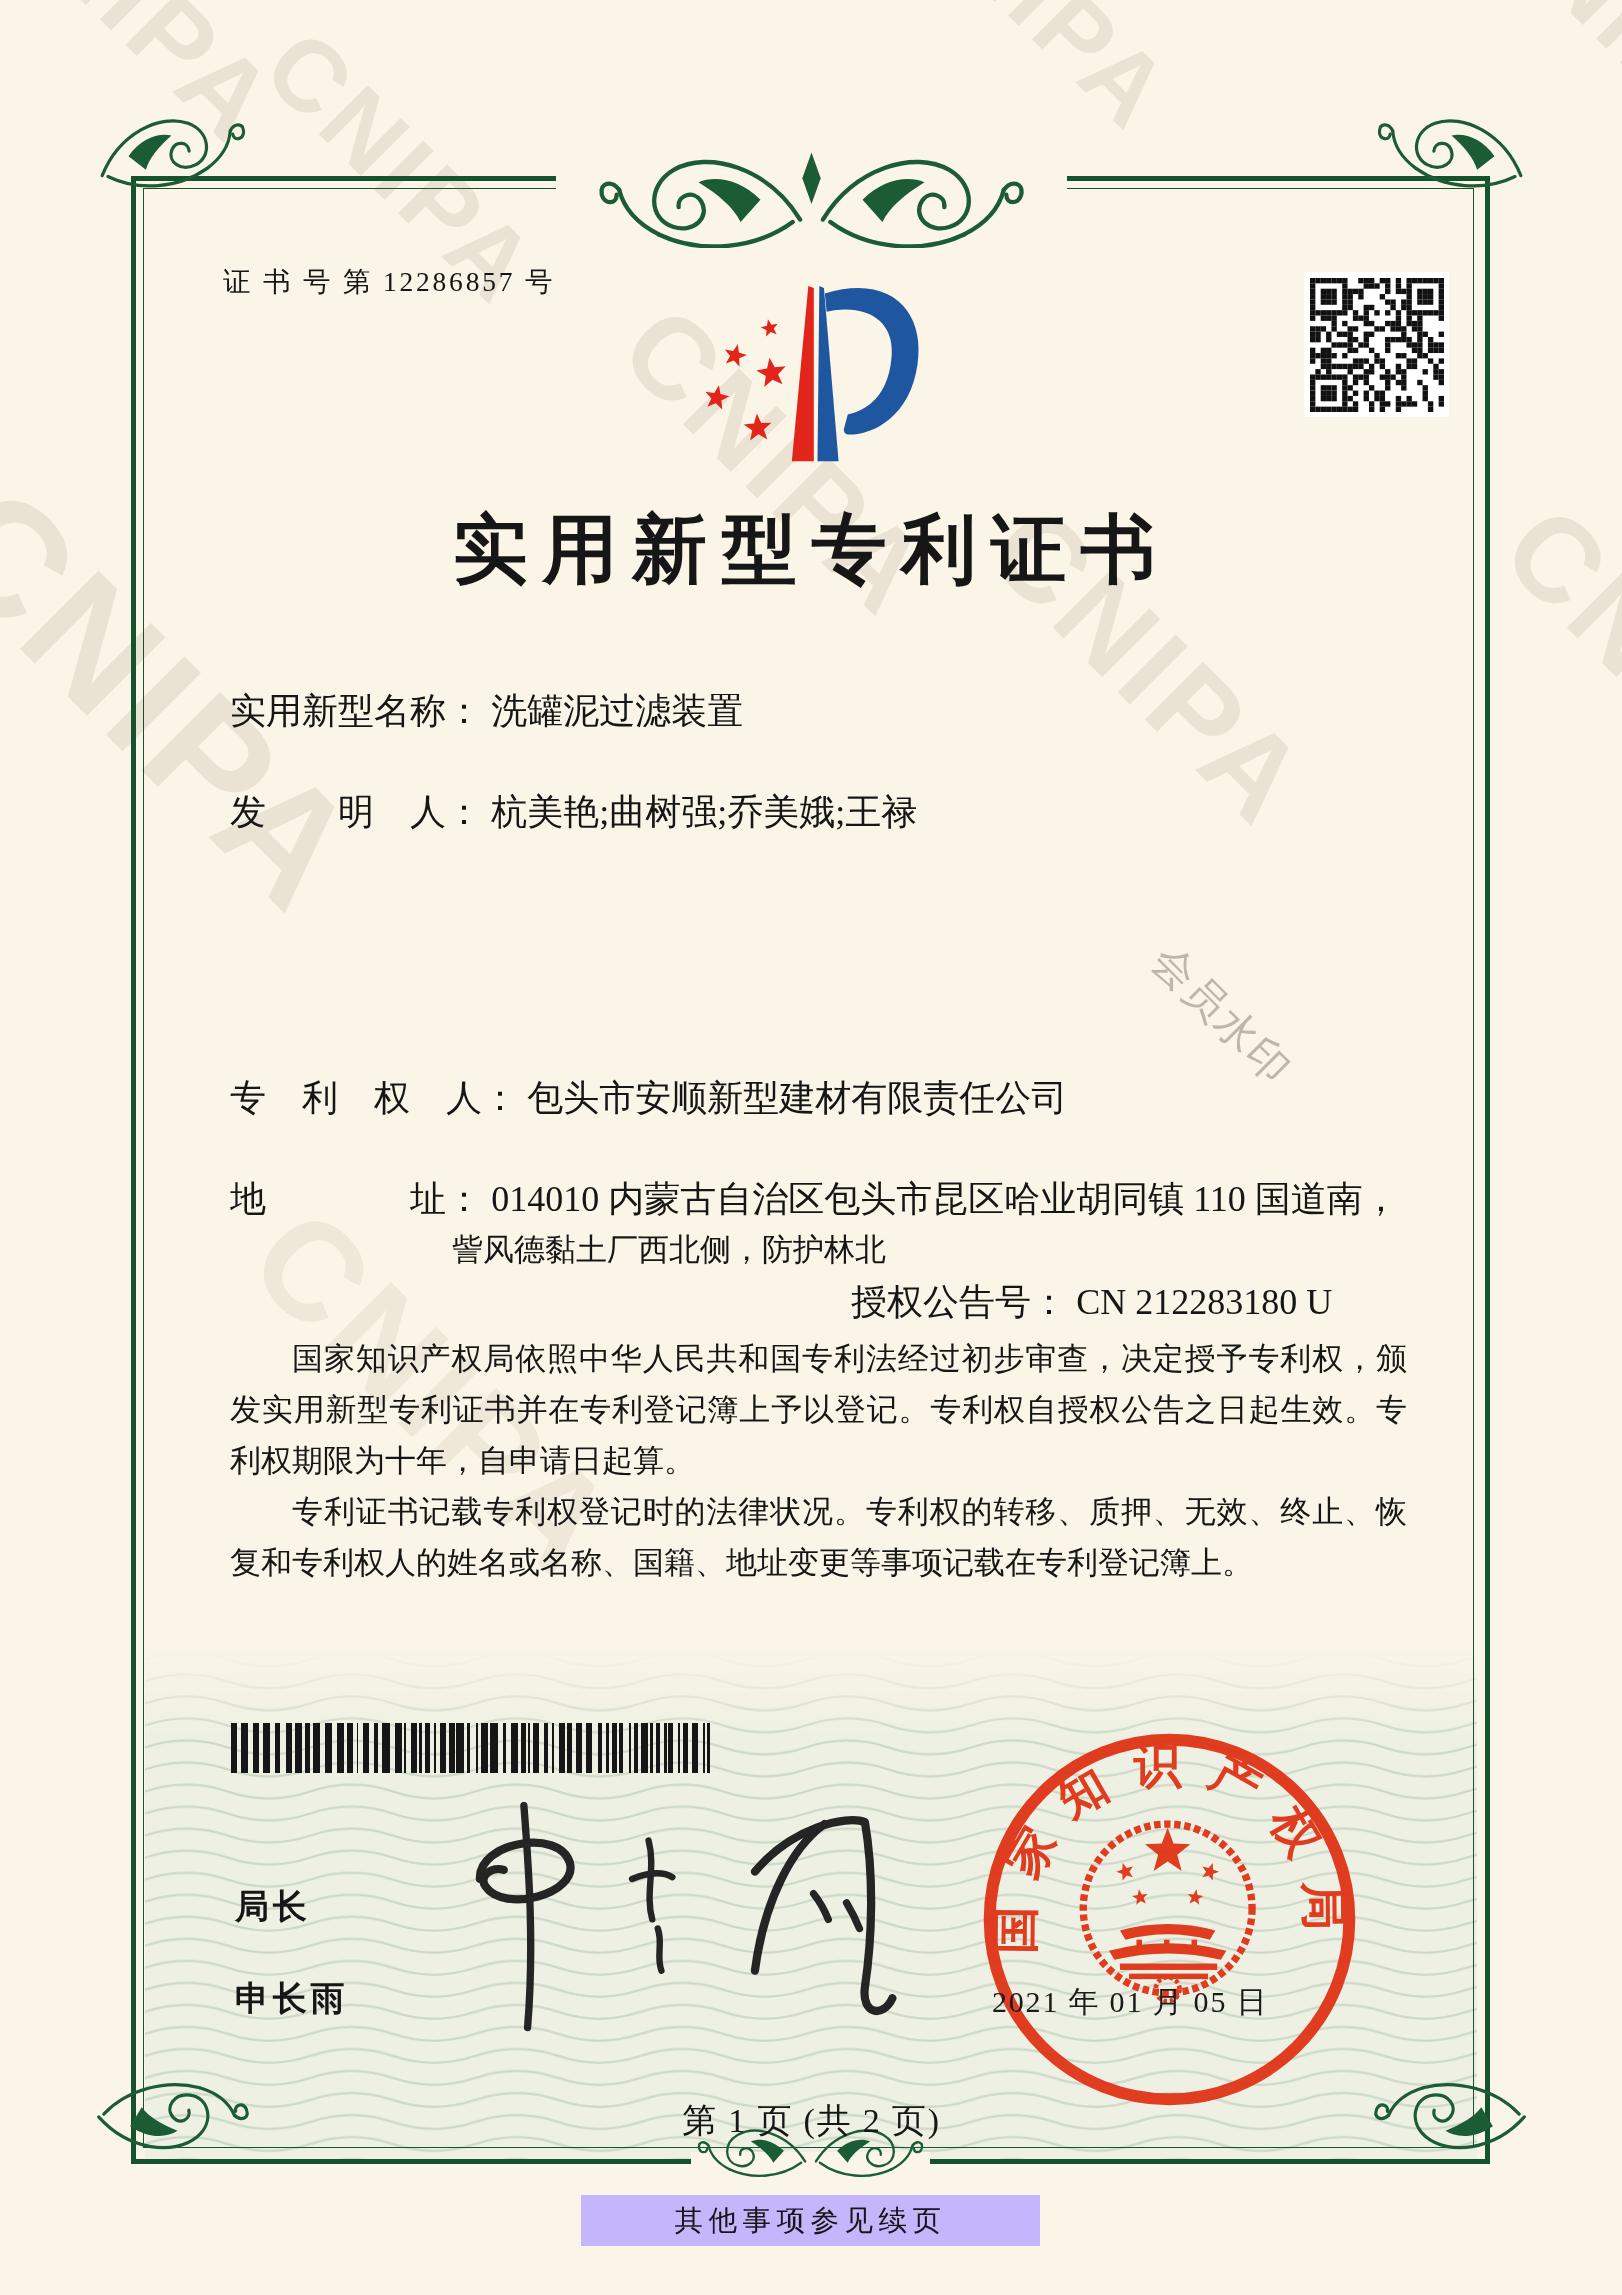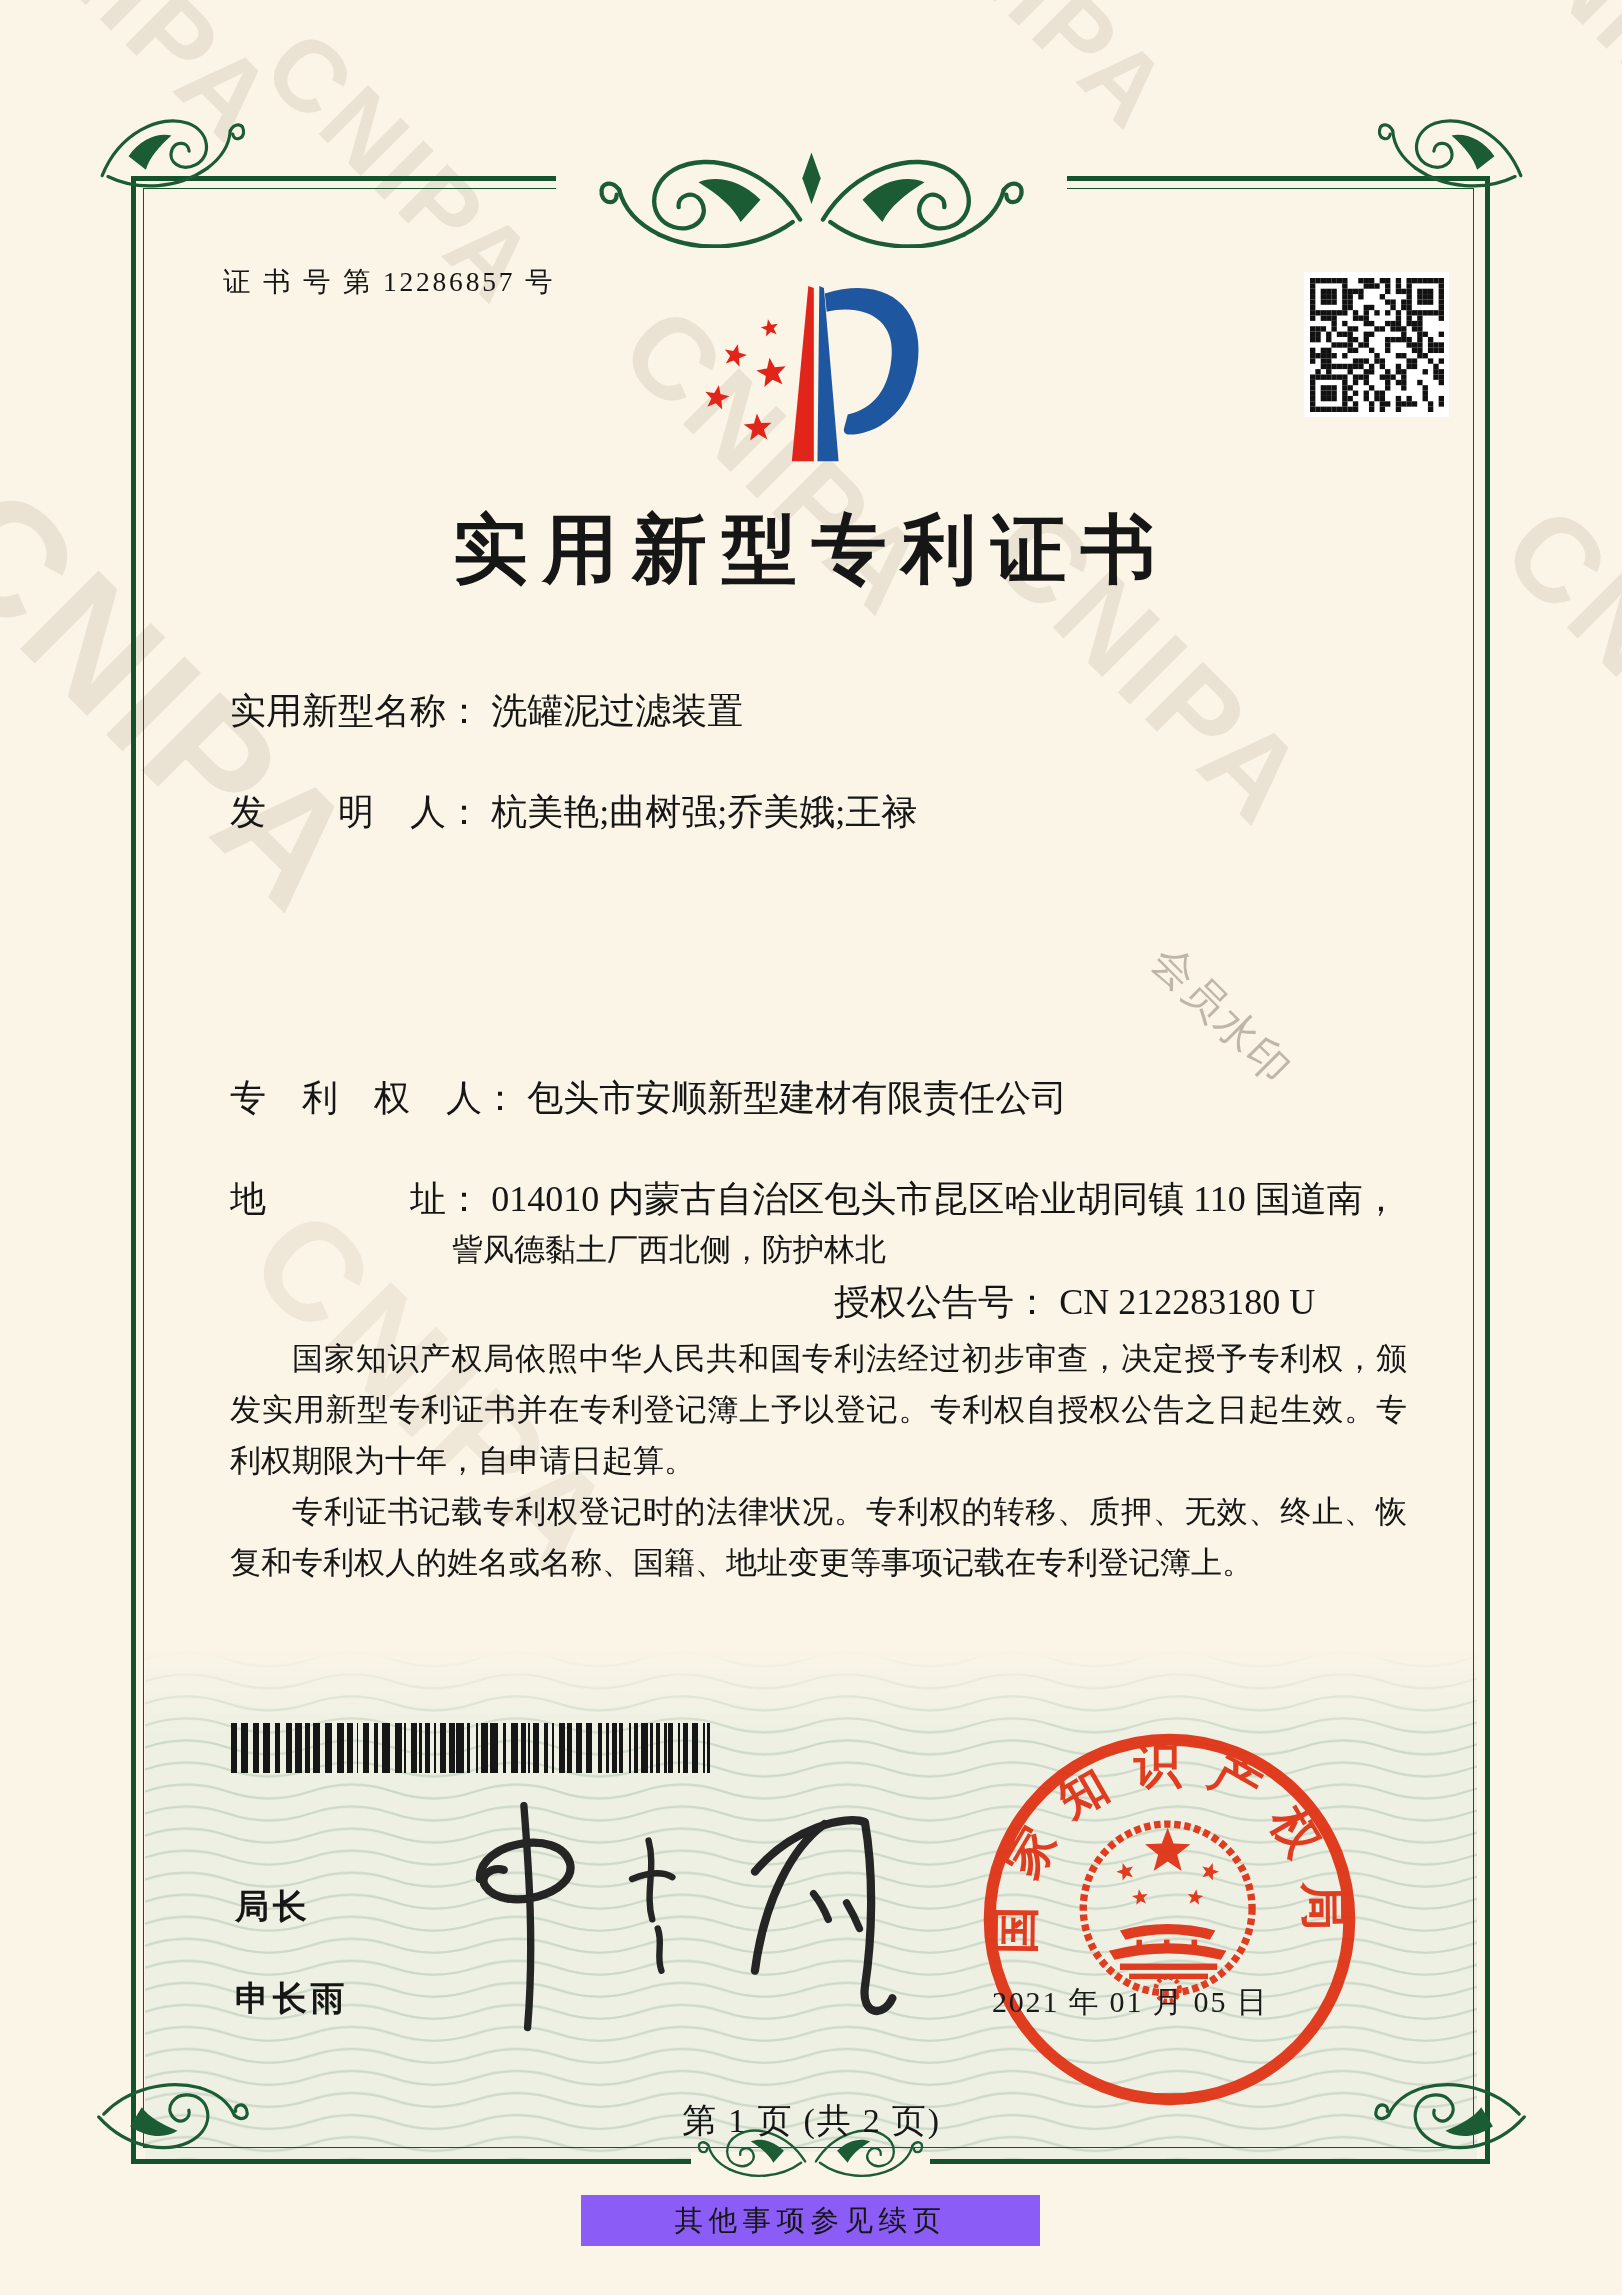--- a/index.html
+++ b/index.html
@@ -54,21 +54,21 @@
   
   .barcode{left:231px; top:1723px; width:487px; height:50px; display:flex; align-items:stretch;}
   .barcode div{background:#161616; height:100%;}
   .signer{left:235px; font-size:34px; font-weight:bold;
     font-family:"Liberation Sans","DejaVu Sans",sans-serif; letter-spacing:3.7px;}
   .sig-svg{left:432px; top:1791px;}
   .seal-svg{left:975px; top:1725px;}
   .seal-date{left:992px; top:1982px; width:349px; font-size:30px; letter-spacing:1.8px; color:#1a1a1a;}
   .page-num{left:0; top:2098px; width:1623px; text-align:center; font-size:34px; letter-spacing:1.8px;}
   .cont-strip{
-    left:581px; top:2195px; width:459px; height:51px; background:#8b5cf6;
+    left:581px; top:2195px; width:459px; height:51px; background:#c4b5fd;
     display:flex; align-items:center; justify-content:center;
     font-size:28.5px; letter-spacing:5.5px;
   }
 </style>
 </head>
 <body>
 
 <div id="page">
 
   <svg width="0" height="0" style="position:absolute" aria-hidden="true">
@@ -478,21 +478,21 @@
   </div>
   <div class="abs frow" style="top:1074px;">
     <span>专　利　权　人：</span><span class="val">包头市安顺新型建材有限责任公司</span>
   </div>
   <div class="abs frow" style="top:1175px;">
     <span>地　　　　址：</span><span class="val">014010 内蒙古自治区包头市昆区哈业胡同镇 110 国道南，</span>
   </div>
   <div class="abs addr-l2" style="top:1229px;">
     <span>訾风德黏土厂西北侧，防护林北</span>
   </div>
-  <div class="abs frow grant2" style="top:1278px;">
+  <div class="abs frow grant2" style="top:1278px;margin-left:17px;">
     <span>授权公告号：</span><span class="val">CN 212283180 U</span>
   </div>
 
   <div class="abs body-text">
     <p>国家知识产权局依照中华人民共和国专利法经过初步审查，决定授予专利权，颁发实用新型专利证书并在专利登记簿上予以登记。专利权自授权公告之日起生效。专利权期限为十年，自申请日起算。</p>
     <p>专利证书记载专利权登记时的法律状况。专利权的转移、质押、无效、终止、恢复和专利权人的姓名或名称、国籍、地址变更等事项记载在专利登记簿上。</p>
   </div>
 
   <div class="abs barcode" id="barcode">
       <div style="width: 5.5px; margin-right: 4.6px; flex: 0 0 auto;"></div>

